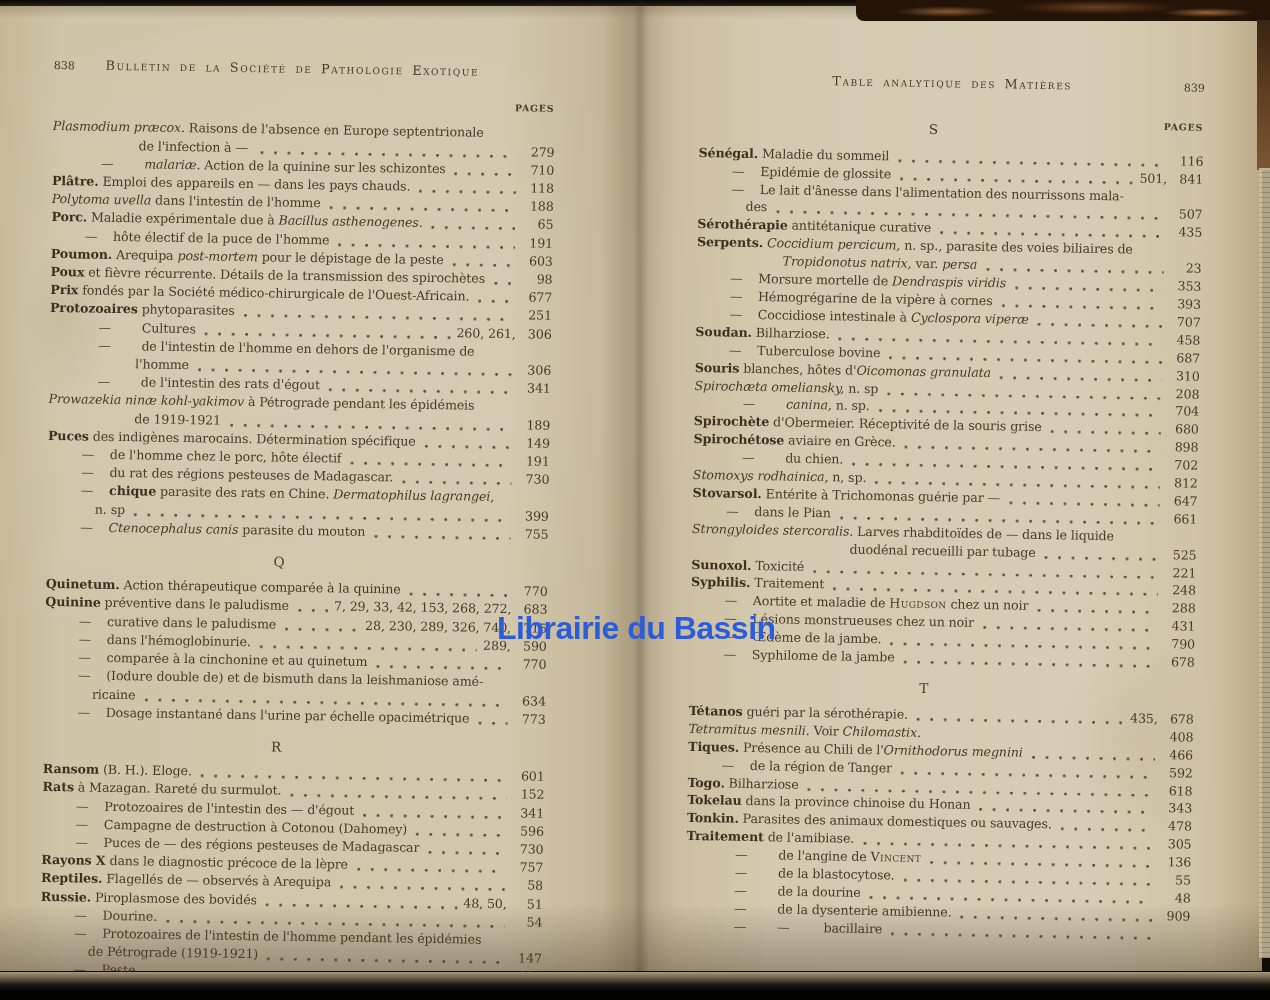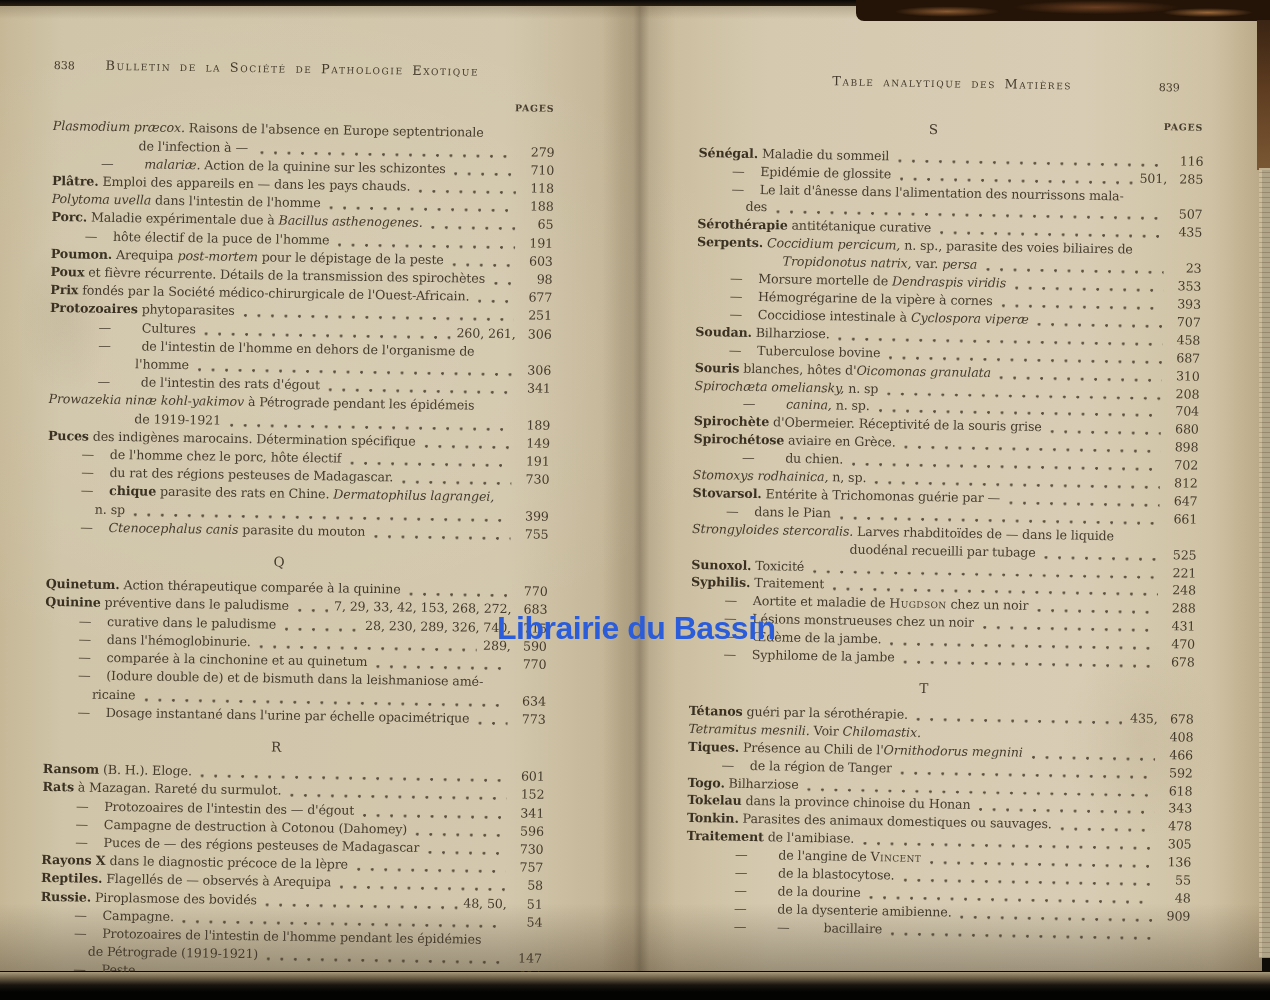--- a/index.html
+++ b/index.html
@@ -42,21 +42,21 @@
   .stain-b{position:absolute;left:1060px;top:640px;width:160px;height:200px;
     background:radial-gradient(ellipse at center, rgba(110,88,55,.08), rgba(110,88,55,0) 70%);}
   
   .page-inner{position:absolute;color:#453b2c;font-size:12.6px;letter-spacing:-.1px;transform-origin:0 0;}
   .page-inner.left {left:54px; top:56px; width:502px; line-height:18.2px; transform:rotate(.9deg);}
   .page-inner.right{left:700px;top:70px; width:505px; line-height:17.9px; transform:rotate(1deg);}
   .hdr{display:flex;align-items:baseline;font-variant:small-caps;letter-spacing:1.6px;word-spacing:3px;color:#443a2b;}
   .hdr .pnum{font-size:11px;letter-spacing:0;word-spacing:0;}
   .hdr .title{flex:1;text-align:center;font-size:12.8px;}
   .hdr .hdr-spacer{width:46px;}
-  .hdr .pnum.w{width:46px;text-align:left;}
+  .hdr .pnum.w{width:46px;text-align:right;}
   .pages-row{text-align:right;font-size:9.3px;font-weight:bold;letter-spacing:.8px;padding-right:1px;color:#473d2e;}
   .left .pages-row{margin-top:17px;margin-bottom:7px;}
   .right .pages-row{margin-top:21px;margin-bottom:0;}
   .section-letter{text-align:center;font-size:13.5px;margin:13px 36px 8px 0;color:#44false3a2b;color:#443a2b;}
   .right .section-letter.first{margin-top:-11px;margin-bottom:9px;}
   .line{display:flex;align-items:baseline;}
   .txt{flex:0 1 auto;min-width:0;white-space:pre;overflow:hidden;}
   .seg.b{font-weight:bold;color:#3a3122;}
   .seg.i{font-style:italic;}
   .seg.sc{font-variant:small-caps;letter-spacing:.4px;text-align:center;}
@@ -312,21 +312,21 @@
         <span class="pg">58</span>
       </div>
       <div class="line l0">
         <span class="txt"><span class="seg b">Russie.</span><span class="seg "> Piroplasmose des bovidés</span></span>
         <span class="dots"></span>
         <span class="pre">48, 50,</span>
         <span class="pg">51</span>
       </div>
       <div class="line l1">
         <span class="dash">—</span>
-        <span class="txt"><span class="seg ">Campagne.</span></span>
+        <span class="txt"><span class="seg ">Dourine.</span></span>
         <span class="dots"></span>
         <span class="pg">54</span>
       </div>
       <div class="line l1">
         <span class="dash">—</span>
         <span class="txt"><span class="seg ">Protozoaires de l'intestin de l'homme pendant les épidémies</span></span>
         <span class="fill"></span>
         <span class="pg"></span>
       </div>
       <div class="line l3">
@@ -355,21 +355,21 @@
       <div class="line l0">
         <span class="txt"><span class="seg b">Sénégal.</span><span class="seg "> Maladie du sommeil</span></span>
         <span class="dots"></span>
         <span class="pg">116</span>
       </div>
       <div class="line l1">
         <span class="dash">—</span>
         <span class="txt"><span class="seg ">Epidémie de glossite</span></span>
         <span class="dots"></span>
         <span class="pre">501,</span>
-        <span class="pg">285</span>
+        <span class="pg">841</span>
       </div>
       <div class="line l1">
         <span class="dash">—</span>
         <span class="txt"><span class="seg ">Le lait d'ânesse dans l'alimentation des nourrissons mala-</span></span>
         <span class="fill"></span>
         <span class="pg"></span>
       </div>
       <div class="line l3">
         <span class="txt"><span class="seg ">des</span></span>
         <span class="dots"></span>
@@ -496,21 +496,21 @@
       <div class="line l1">
         <span class="dash">—</span>
         <span class="txt"><span class="seg ">Lésions monstrueuses chez un noir</span></span>
         <span class="dots"></span>
         <span class="pg">431</span>
       </div>
       <div class="line l1">
         <span class="dash">—</span>
         <span class="txt"><span class="seg ">Œdème de la jambe.</span></span>
         <span class="dots"></span>
-        <span class="pg">470</span>
+        <span class="pg">790</span>
       </div>
       <div class="line l1">
         <span class="dash">—</span>
         <span class="txt"><span class="seg ">Syphilome de la jambe</span></span>
         <span class="dots"></span>
         <span class="pg">678</span>
       </div>
       <div class="section-letter">T</div>
       <div class="line l0">
         <span class="txt"><span class="seg b">Tétanos</span><span class="seg "> guéri par la sérothérapie.</span></span>

